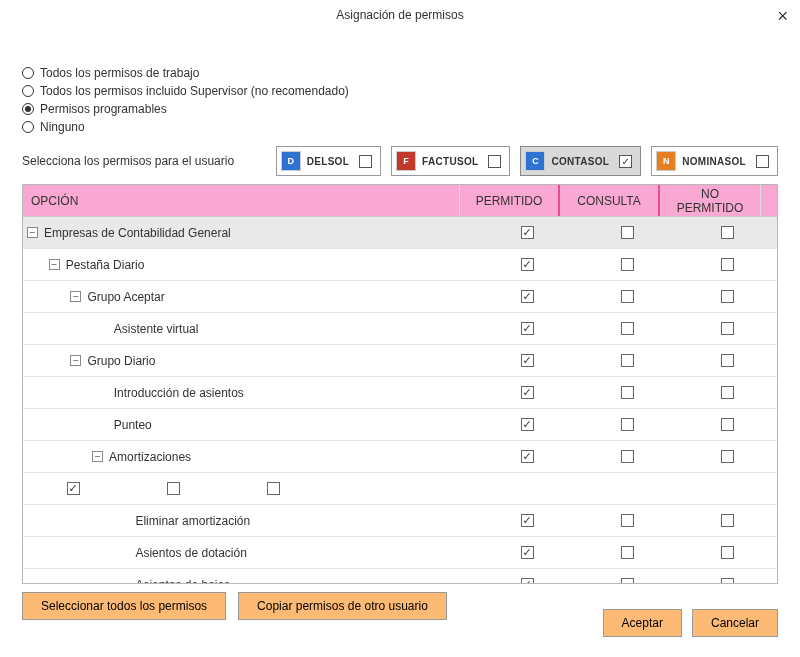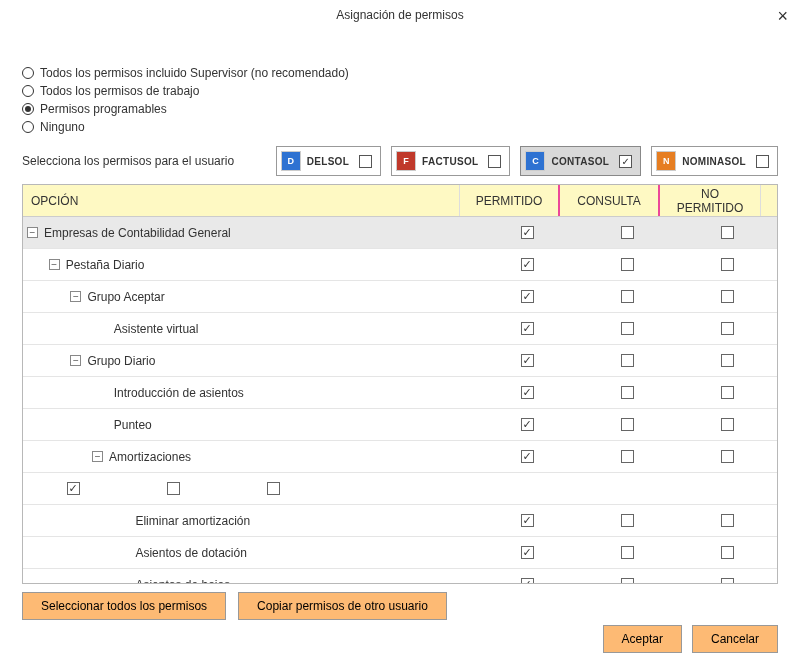--- a/index.html
+++ b/index.html
@@ -99,21 +99,21 @@
     background: #fff;
   }
   .table-wrap {
     border: 1px solid #b8b8b8;
     position: relative;
     height: 400px;
   }
   .thead {
     display: flex;
     border-bottom: 1px solid #ccc;
-    background: #fef9c3;
+    background: #f9a8d4;
     height: 32px;
     align-items: center;
   }
   .th { padding: 0 8px; font-size: 12px; }
   .th-opt { flex: 1; border-right: 1px solid #ddd; height: 100%; display:flex; align-items:center; }
   .th-col { width: 100px; text-align: center; border-right: 2px solid #ec4899; height:100%; display:flex; align-items:center; justify-content:center; }
   .th-col.last { border-right: none; }
   .tbody { overflow-y: scroll; height: calc(100% - 32px); }
   .row {
     display: flex;
@@ -160,44 +160,44 @@
   }
   .btn {
     border: 1px solid #999;
     background: #fdba74;
     padding: 6px 18px;
     font-size: 12px;
     cursor: pointer;
   }
   .footer {
     position: absolute;
-    bottom: 4px;
+    bottom: 20px;
     right: 22px;
     display: flex;
     gap: 10px;
   }
   .tbody::-webkit-scrollbar { width: 17px; }
   .tbody::-webkit-scrollbar-track { background: #f0f0f0; }
   .tbody::-webkit-scrollbar-thumb { background: #c8c8c8; }
 </style>
 </head>
 <body>
 
 <div class="title">Asignación de permisos</div>
 <div class="close-x">×</div>
 
 <div class="content">
   <div class="radio-group" id="radio-group">
       <div class="radio-row">
         <span class="radio"></span>
-        <span>Todos los permisos incluido Supervisor (no recomendado)</span>
+        <span>Todos los permisos de trabajo</span>
       </div>
       <div class="radio-row">
         <span class="radio"></span>
-        <span>Todos los permisos de trabajo</span>
+        <span>Todos los permisos incluido Supervisor (no recomendado)</span>
       </div>
       <div class="radio-row">
         <span class="radio selected"></span>
         <span>Permisos programables</span>
       </div>
       <div class="radio-row">
         <span class="radio"></span>
         <span>Ninguno</span>
       </div>
     </div>

